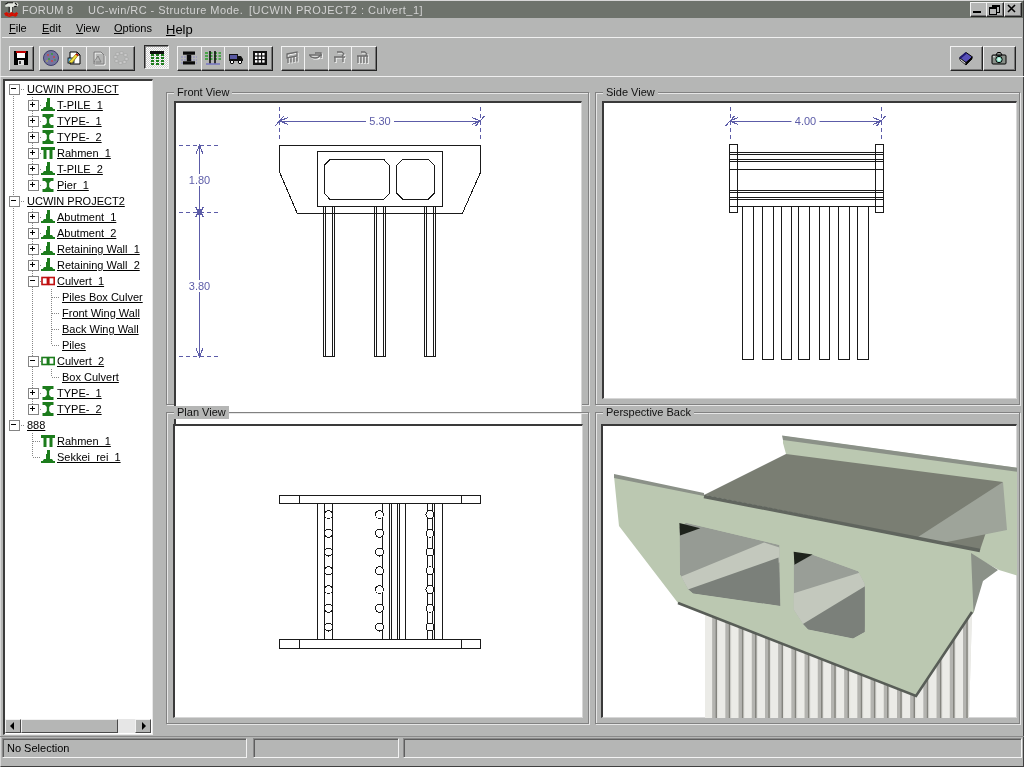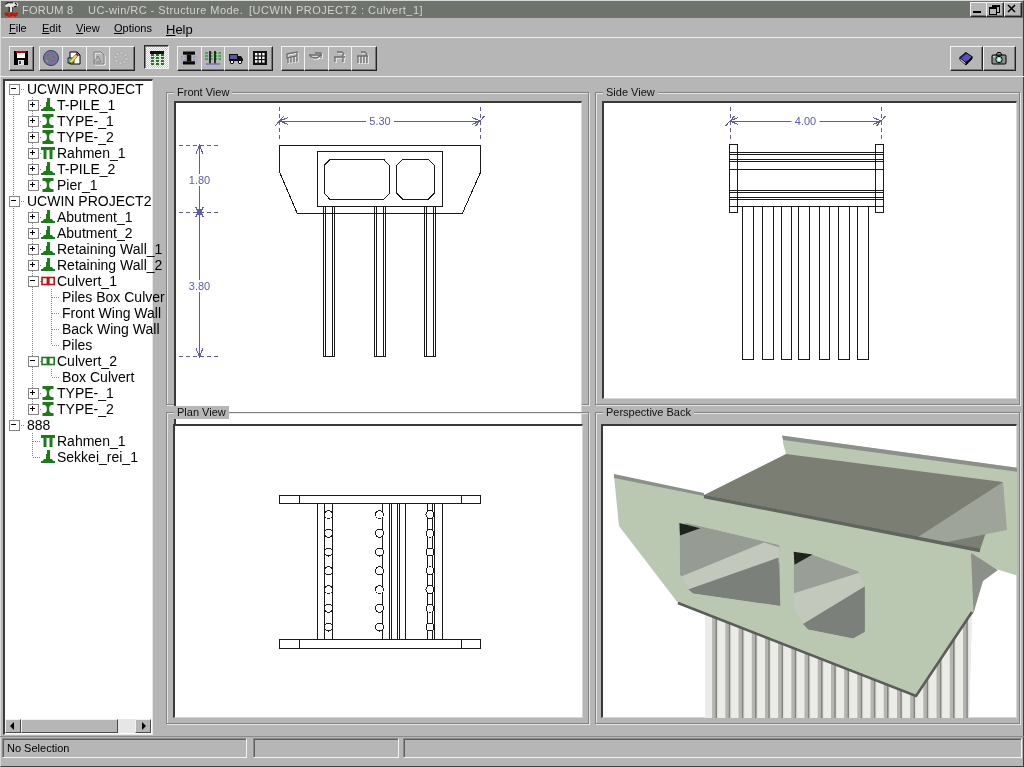--- a/index.html
+++ b/index.html
@@ -3,21 +3,21 @@
 html,body{margin:0;padding:0;}
 body{width:1024px;height:767px;position:relative;background:#b5b6b5;font-family:"Liberation Sans",sans-serif;overflow:hidden;}
 .abs{position:absolute;}
 .txt{position:absolute;white-space:nowrap;}
 .btn{position:absolute;background:#b5b6b5;border-top:1px solid #f2f2f2;border-left:1px solid #f2f2f2;border-right:1px solid #232323;border-bottom:1px solid #232323;box-shadow:inset -1px -1px 0 #767676;}
 .btn svg{position:absolute;left:3px;top:3px;}
 .btn31 svg{left:7px;}
 .gb{position:absolute;border:1px solid #818181;box-shadow:1px 1px 0 #e6e6e6, inset 1px 1px 0 #e6e6e6;}
 .gblab{position:absolute;top:-7px;left:7px;background:#b5b6b5;padding:0 3px;font-size:11px;color:#101010;line-height:13px;}
 .canvas{position:absolute;background:#fff;border-top:2px solid #3a3a3a;border-left:2px solid #3a3a3a;border-right:1px solid #d6d6d6;border-bottom:1px solid #d6d6d6;}
-.trow{position:absolute;font-size:14px;color:#000;line-height:16px;height:16px;}
+.trow{position:absolute;font-size:11px;color:#000;line-height:16px;height:16px;text-decoration:underline;}
 .ebox{position:absolute;width:9px;height:9px;background:#fff;border:1px solid #848484;}
 .ebox i{position:absolute;left:1px;top:3px;width:5px;height:1px;background:#000;}
 .ebox b{position:absolute;left:3px;top:1px;width:1px;height:5px;background:#000;}
 .sb{position:absolute;background:#b5b6b5;border-top:1px solid #f2f2f2;border-left:1px solid #f2f2f2;border-right:1px solid #4a4a4a;border-bottom:1px solid #4a4a4a;box-sizing:border-box;}
 .sb2{box-shadow:inset 1px 1px 0 #5e5e5e;}
 </style></head>
 <body>
 
 <div class="abs" style="left:0;top:0;width:1024px;height:767px;border-top:1px solid #d8d8d8;border-left:1px solid #d8d8d8;border-right:1px solid #404040;border-bottom:1px solid #404040;box-sizing:border-box;"></div>
 

